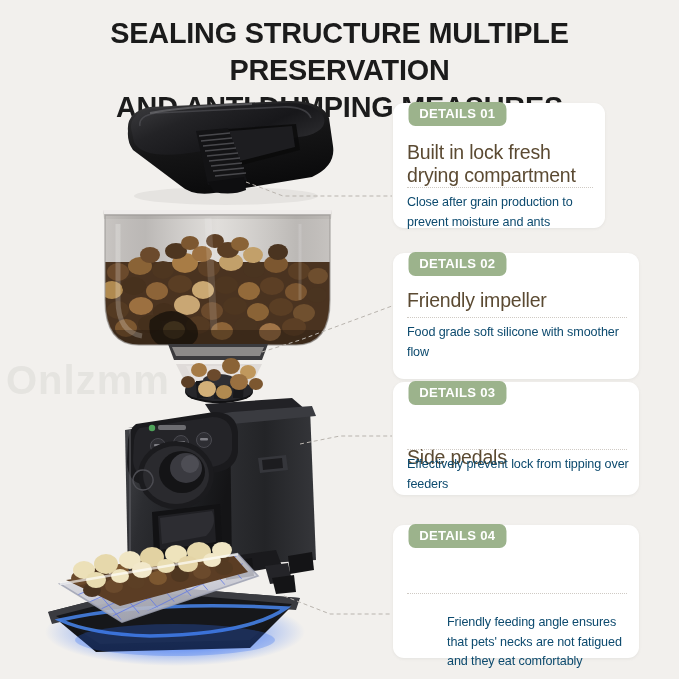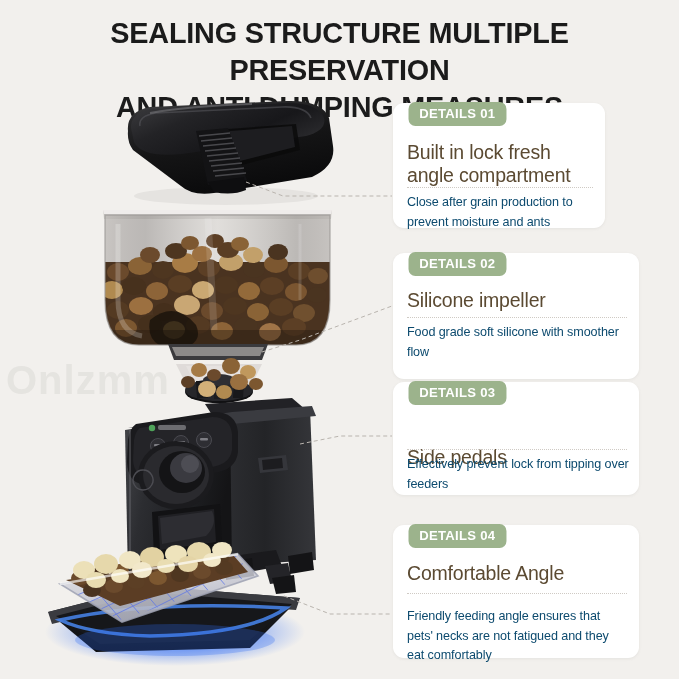--- a/index.html
+++ b/index.html
@@ -83,21 +83,21 @@
   #card2 .c-body{top:70px;}
 
   #card3{left:393px;top:382px;width:246px;height:113px;}
   #card3 .c-head{top:37px;margin-top:27px;}
   #card3 .c-rule{top:67px;}
   #card3 .c-body{top:73px;}
 
   #card4{left:393px;top:525px;width:246px;height:133px;}
   #card4 .c-head{top:37px;}
   #card4 .c-rule{top:68px;}
-  #card4 .c-body{top:82px;}
+  #card4 .c-body{top:88px;margin-left:40px;}
 
   
   .leader{position:absolute;pointer-events:none;}
 
   
   .prod{position:absolute;left:0;top:0;width:400px;height:679px;}
 </style>
 </head>
 <body>
 
@@ -409,39 +409,38 @@
     <g stroke="#b9b4ae" stroke-width="1" fill="none" stroke-dasharray="4,3">
       <path d="M246,182 L283,196 L392,196"></path>
       <path d="M262,352 L300,340 L392,306"></path>
       <path d="M300,444 L340,436 L392,436"></path>
       <path d="M284,596 L330,614 L392,614"></path>
     </g>
   </svg>
 
   <div class="card" id="card1">
     <div class="badge">DETAILS 01</div>
-    <div class="c-head">Built in lock fresh angle compartment</div>
+    <div class="c-head">Built in lock fresh drying compartment</div>
     <div class="c-rule"></div>
     <div class="c-body">Close after grain production to prevent moisture and ants</div>
   </div>
 
   <div class="card" id="card2">
     <div class="badge">DETAILS 02</div>
-    <div class="c-head">Silicone impeller</div>
+    <div class="c-head">Friendly impeller</div>
     <div class="c-rule"></div>
     <div class="c-body">Food grade soft silicone with smoother flow</div>
   </div>
 
   <div class="card" id="card3">
     <div class="badge">DETAILS 03</div>
     <div class="c-head">Side pedals</div>
     <div class="c-rule"></div>
     <div class="c-body">Effectively prevent lock from tipping over feeders</div>
   </div>
 
   <div class="card" id="card4">
     <div class="badge">DETAILS 04</div>
-    <div class="c-head">Comfortable Angle</div>
     <div class="c-rule"></div>
     <div class="c-body">Friendly feeding angle ensures that pets' necks are not fatigued and they eat comfortably</div>
   </div>
 
 </div>
 
 </body></html>

